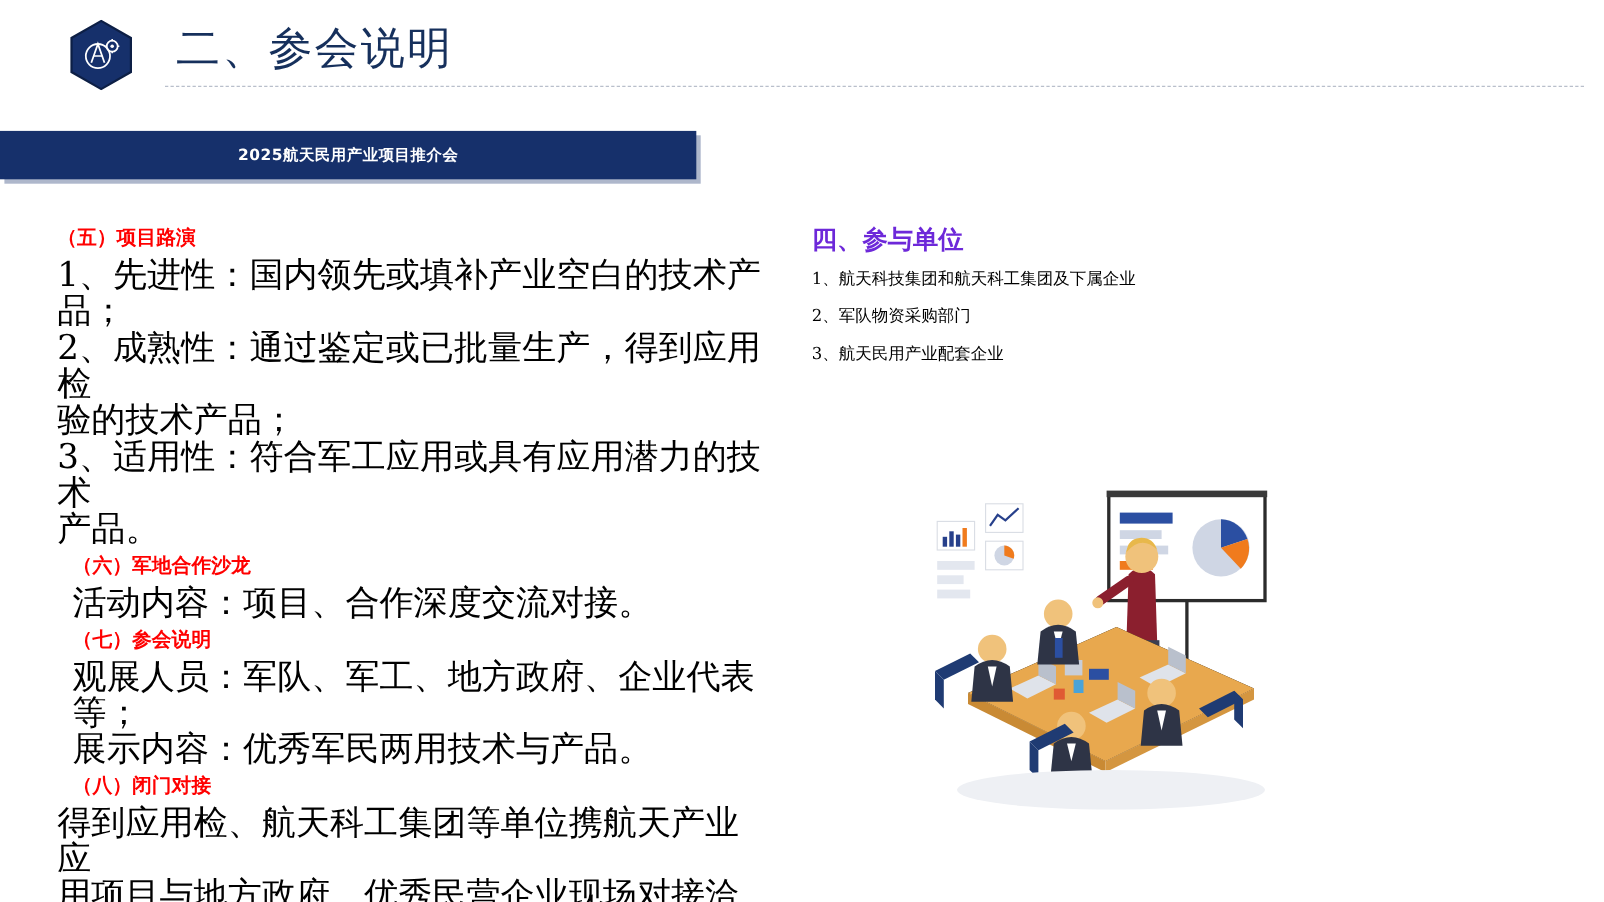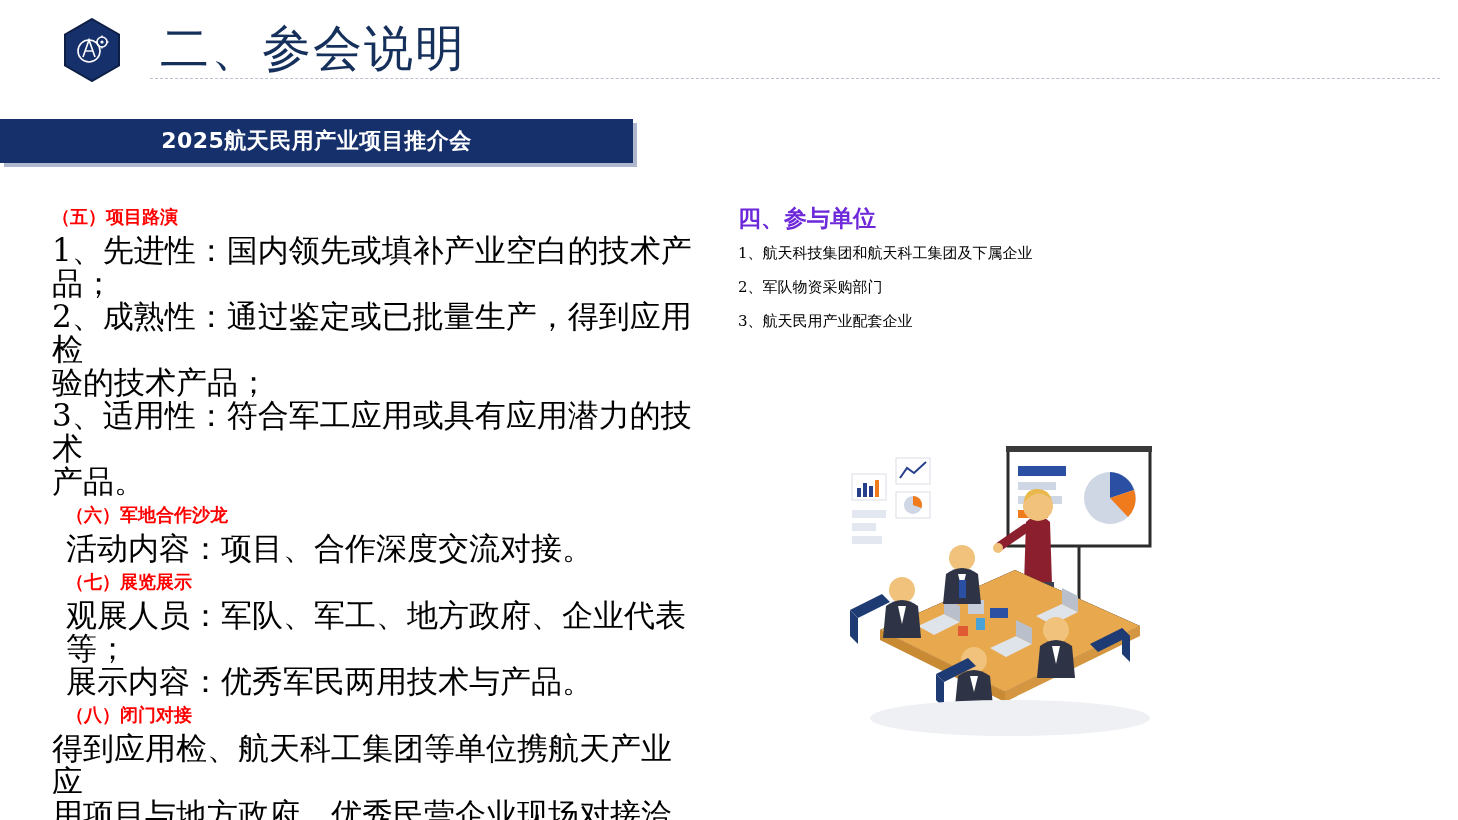--- a/index.html
+++ b/index.html
@@ -30,21 +30,21 @@
     width: 58px;
     height: 64px;
   }
   .logo-hex svg { display: block; }
 
   .header-title {
     position: absolute;
     left: 160px;
     top: 16px;
     font-family: "DejaVu Sans", sans-serif;
-    font-size: 49px;
+    font-size: 40px;
     color: #16305c;
     letter-spacing: 2px;
     white-space: nowrap;
   }
   .header-rule {
     position: absolute;
     left: 150px;
     top: 78px;
     width: 1290px;
     height: 0;
@@ -73,21 +73,21 @@
     position: absolute;
     left: 0;
     top: 0;
     width: 633px;
     height: 44px;
     line-height: 44px;
     text-align: center;
     color: #ffffff;
     font-family: "DejaVu Sans", sans-serif;
     font-weight: bold;
-    font-size: 22px;
+    font-size: 14px;
     letter-spacing: 0.5px;
   }
 
   
   .left-col {
     position: absolute;
     left: 52px;
     top: 200px;
     width: 650px;
   }
@@ -181,21 +181,21 @@
   <p class="sec-head">（五）项目路演</p>
   <p class="body-line">1、先进性：国内领先或填补产业空白的技术产品；</p>
   <p class="body-line">2、成熟性：通过鉴定或已批量生产，得到应用检</p>
   <p class="body-line">验的技术产品；</p>
   <p class="body-line">3、适用性：符合军工应用或具有应用潜力的技术</p>
   <p class="body-line">产品。</p>
 
   <p class="sec-head indent">（六）军地合作沙龙</p>
   <p class="body-line indent">活动内容：项目、合作深度交流对接。</p>
 
-  <p class="sec-head indent">（七）展览展示</p>
+  <p class="sec-head indent">（七）参会说明</p>
   <p class="body-line indent">观展人员：军队、军工、地方政府、企业代表等；</p>
   <p class="body-line indent">展示内容：优秀军民两用技术与产品。</p>
 
   <p class="sec-head indent">（八）闭门对接</p>
   <p class="body-line">得到应用检、航天科工集团等单位携航天产业应</p>
   <p class="body-line">用项目与地方政府、优秀民营企业现场对接洽谈。</p>
 </div>
 
 <div class="right-col">
   <p class="r-head">四、参与单位</p>

